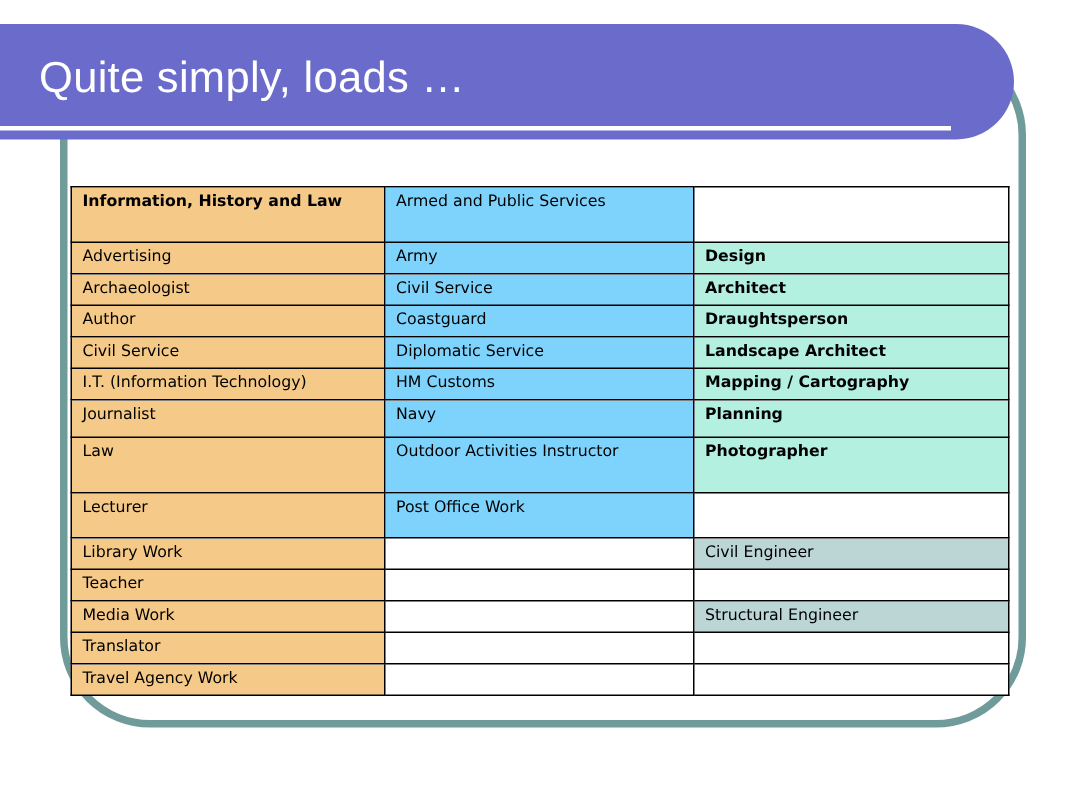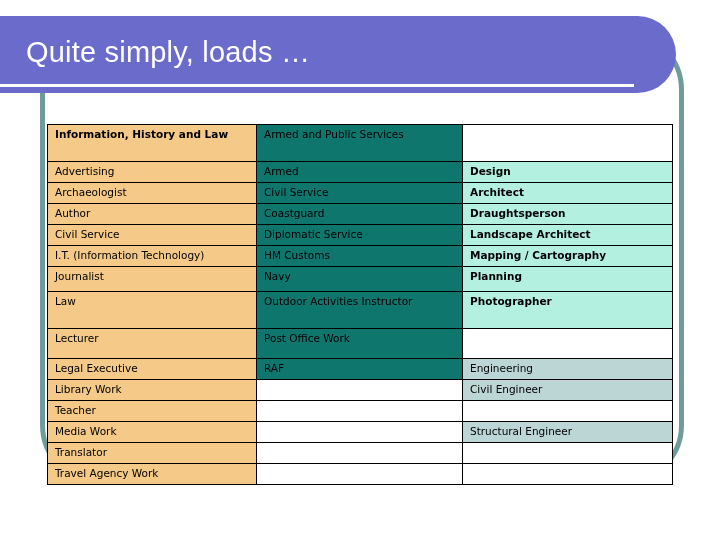--- a/index.html
+++ b/index.html
@@ -82,21 +82,21 @@
     padding: 3px 5px 3px 7px;
     font-size: 10.5px;
     line-height: 1.15;
     color: #000000;
     vertical-align: top;
     font-family: "DejaVu Sans", sans-serif;
     overflow: hidden;
   }
 
   td.fill-orange { background: #f5c988; }
-  td.fill-mint   { background: #0f766e; margin-left: 48px; }
+  td.fill-mint   { background: #7dd3fc; margin-left: 48px; }
   td.fill-aqua   { background: #b3f0e0; font-weight: bold; }
   td.fill-steel  { background: #bcd6d6; }
   td.fill-white  { background: #ffffff; }
 
   td.hdr {
     font-weight: bold;
     font-size: 11px;
   }
   td.tall { height: 30px; }
   td.std  { height: 14px; }
@@ -121,21 +121,21 @@
     </colgroup>
     <tbody>
       <tr>
         <td class="fill-orange hdr tall">Information, History and Law</td>
         <td class="fill-mint tall">Armed and Public Services</td>
         <td class="fill-white tall"></td>
       </tr>
 
       <tr>
         <td class="fill-orange std">Advertising</td>
-        <td class="fill-mint std">Armed</td>
+        <td class="fill-mint std">Army</td>
         <td class="fill-aqua std">Design</td>
       </tr>
       <tr>
         <td class="fill-orange std">Archaeologist</td>
         <td class="fill-mint std">Civil Service</td>
         <td class="fill-aqua std">Architect</td>
       </tr>
       <tr>
         <td class="fill-orange std">Author</td>
         <td class="fill-mint std">Coastguard</td>
@@ -160,25 +160,20 @@
         <td class="fill-orange" style="height:30px">Law</td>
         <td class="fill-mint" style="height:30px">Outdoor Activities Instructor</td>
         <td class="fill-aqua" style="height:30px">Photographer</td>
       </tr>
       <tr>
         <td class="fill-orange" style="height:23px">Lecturer</td>
         <td class="fill-mint" style="height:23px">Post Office Work</td>
         <td class="fill-white" style="height:23px"></td>
       </tr>
       <tr>
-        <td class="fill-orange std">Legal Executive</td>
-        <td class="fill-mint std">RAF</td>
-        <td class="fill-steel std">Engineering</td>
-      </tr>
-      <tr>
         <td class="fill-orange std">Library Work</td>
         <td class="fill-white std"></td>
         <td class="fill-steel std">Civil Engineer</td>
       </tr>
       <tr>
         <td class="fill-orange std">Teacher</td>
         <td class="fill-white std"></td>
         <td class="fill-white std"></td>
       </tr>
       <tr>

